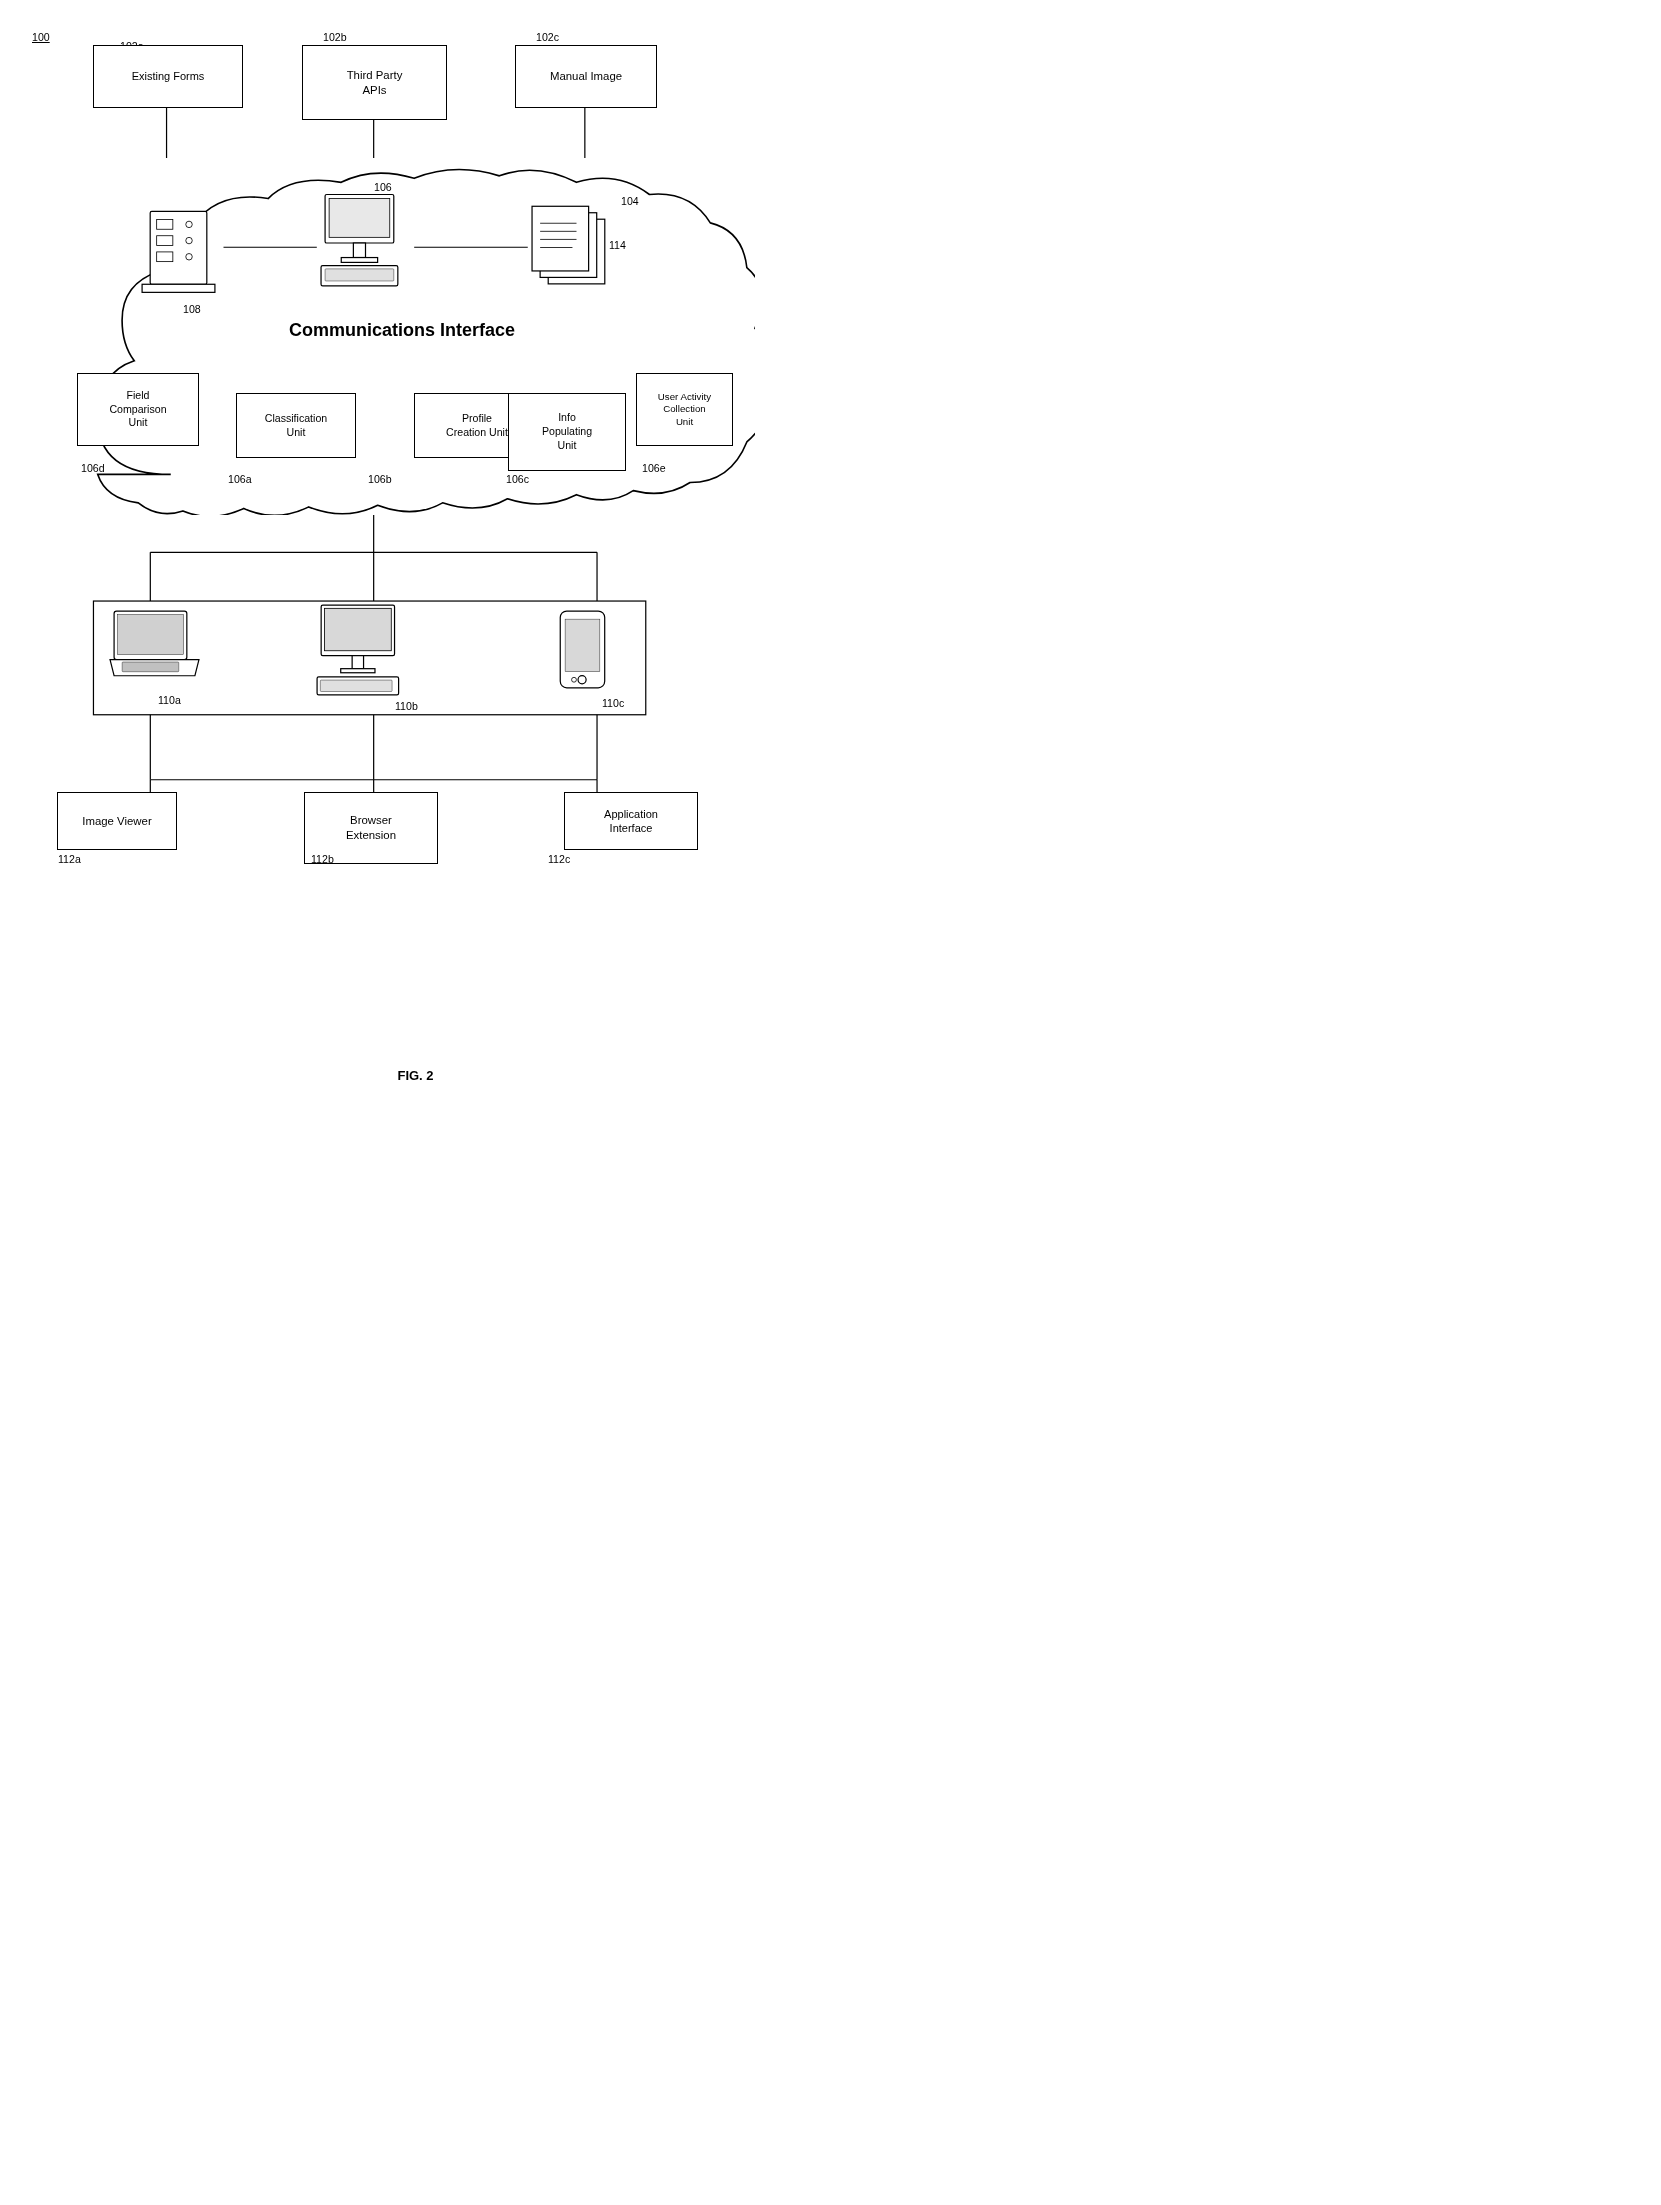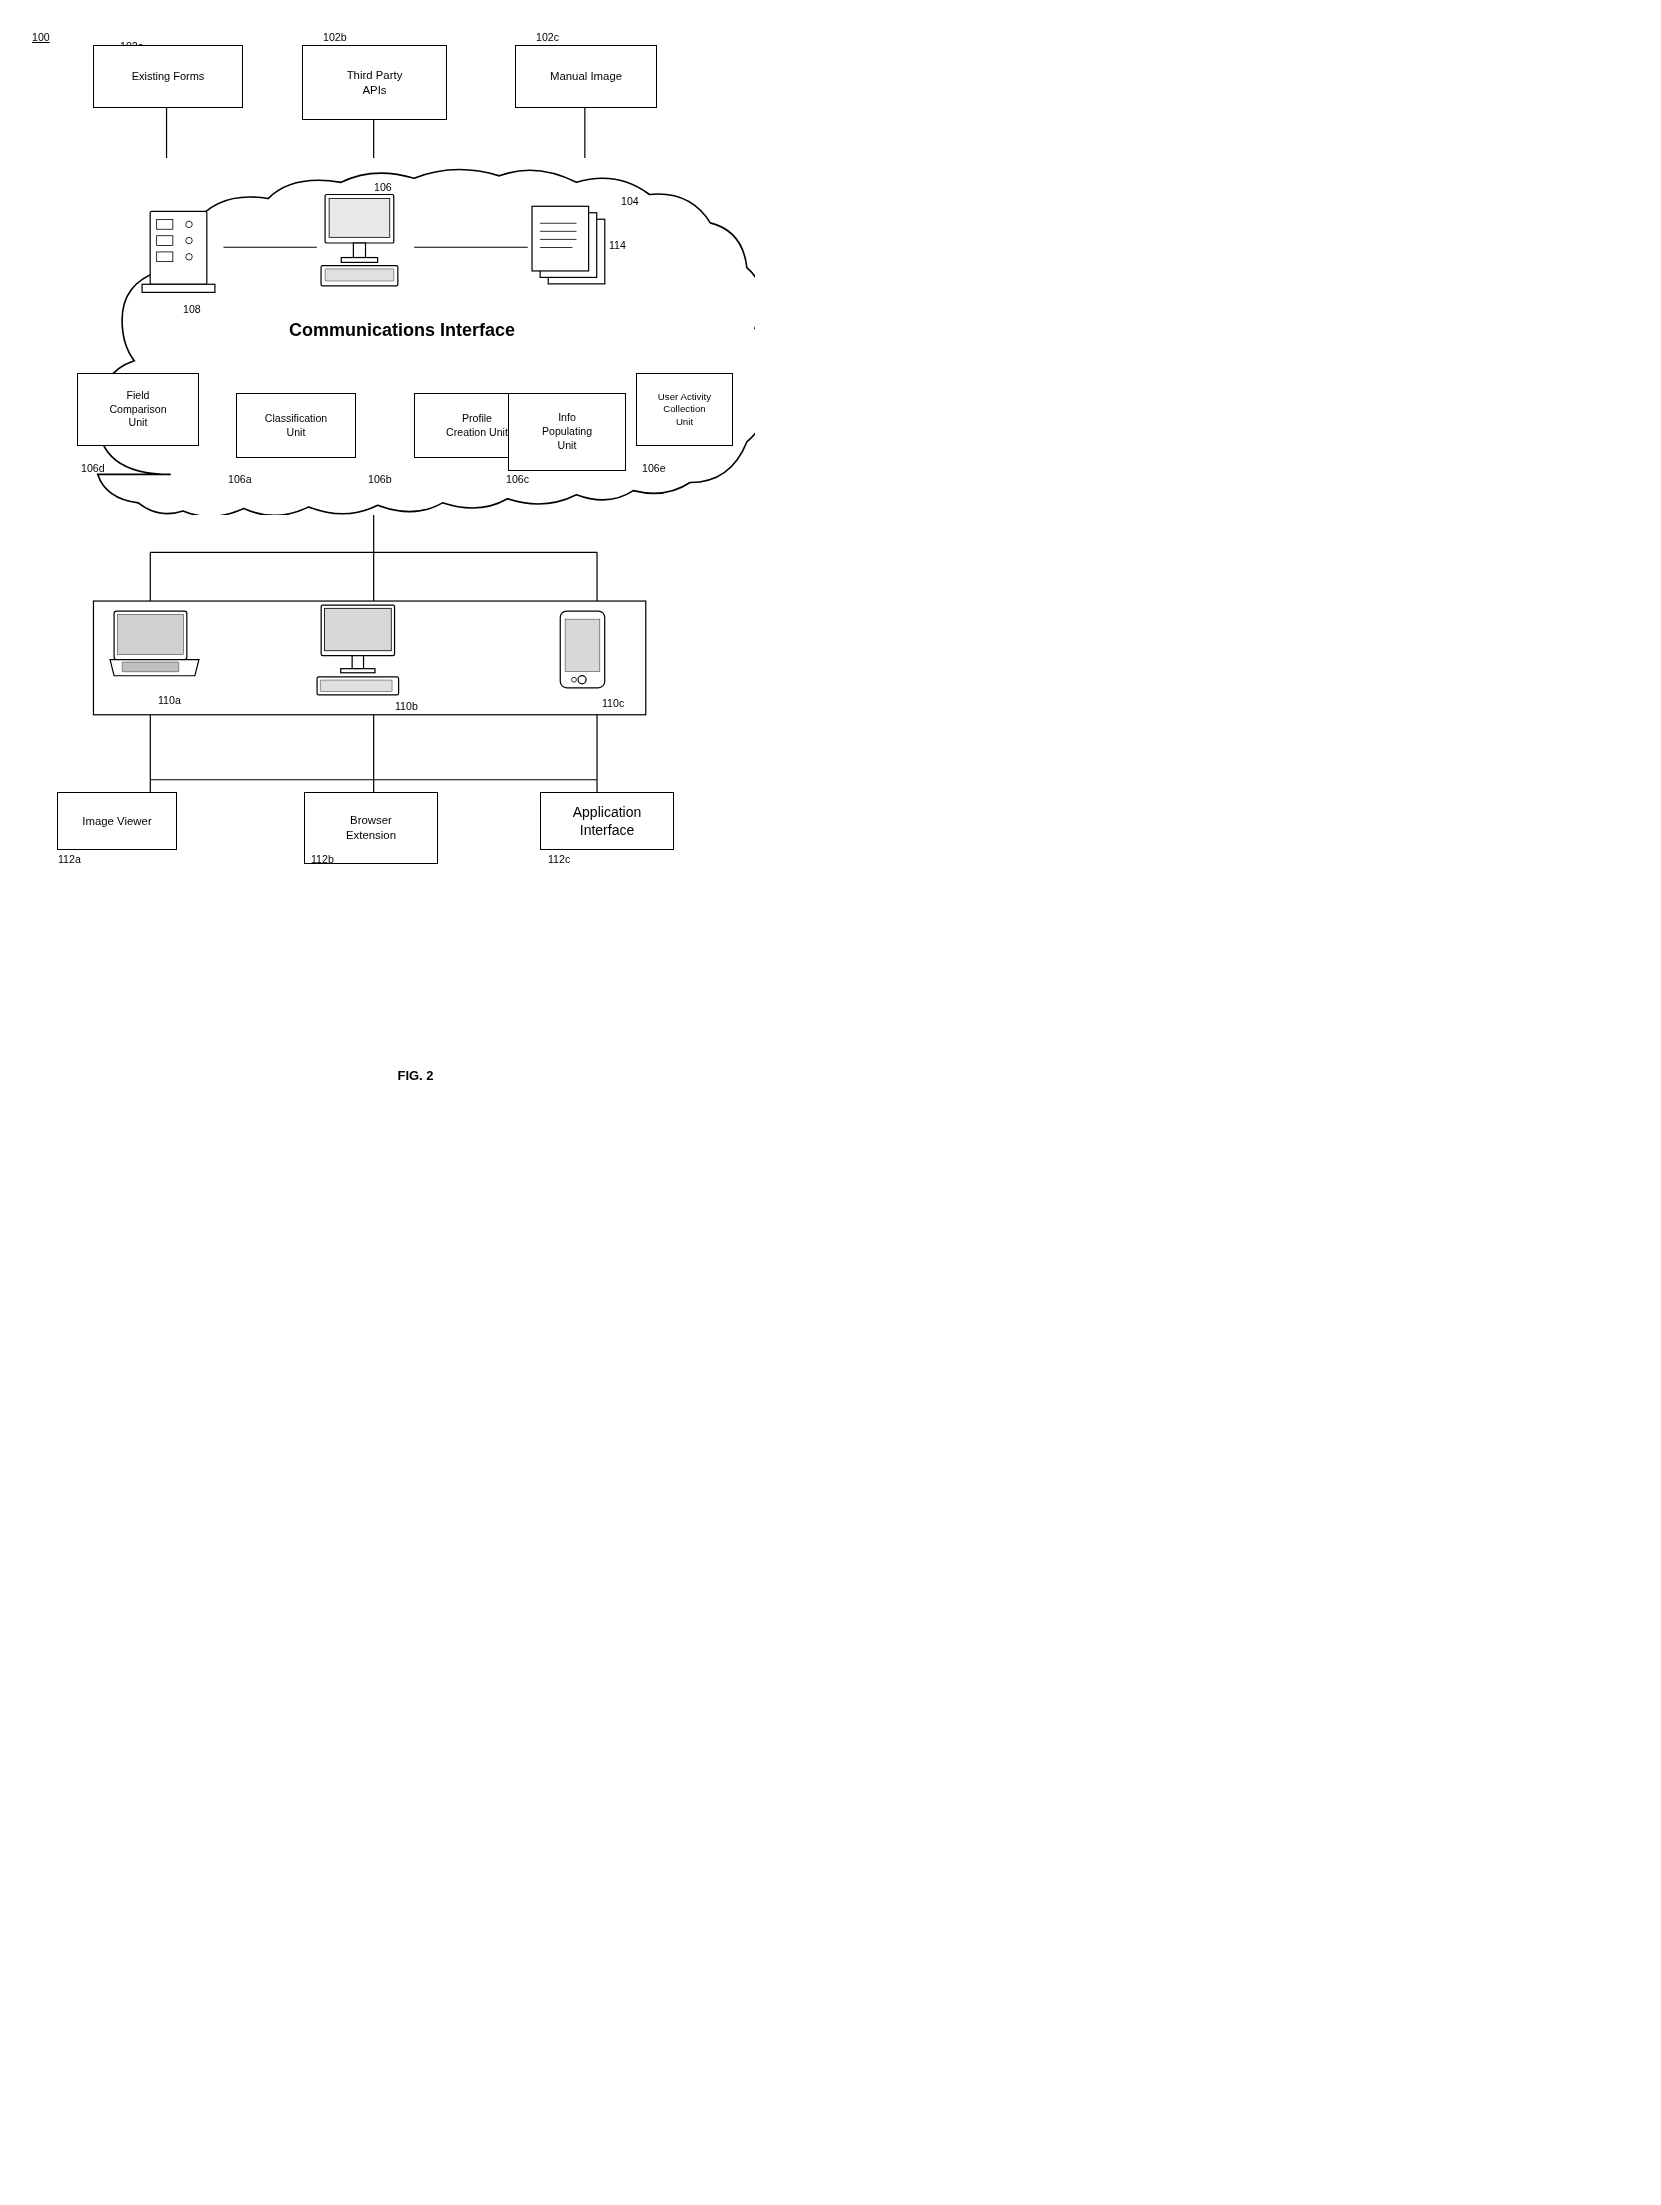--- a/index.html
+++ b/index.html
@@ -282,21 +282,21 @@
   <div class="box" style="left:57px; top:792px; width:120px; height:58px; font-size:11.4px;">
     <span>Image Viewer</span>
   </div>
   <div class="ref-label" style="top:853px; left:58px;">112a</div>
 
   <div class="box" style="left:304px; top:792px; width:134px; height:72px; font-size:11.4px;">
     <span>Browser<br>Extension</span>
   </div>
   <div class="ref-label" style="top:853px; left:311px;">112b</div>
 
-  <div class="box" style="left:540px; top:792px; width:134px; height:58px; font-size:14px;">
+  <div class="box" style="left:564px; top:792px; width:134px; height:58px; font-size:11px;">
     <span>Application<br>Interface</span>
   </div>
   <div class="ref-label" style="top:853px; left:548px;">112c</div>
 
   <div class="fig-label" style="bottom:20px; left:50%; transform:translateX(-50%);">FIG. 2</div>
 
 </div>
 
 
 </body></html>

